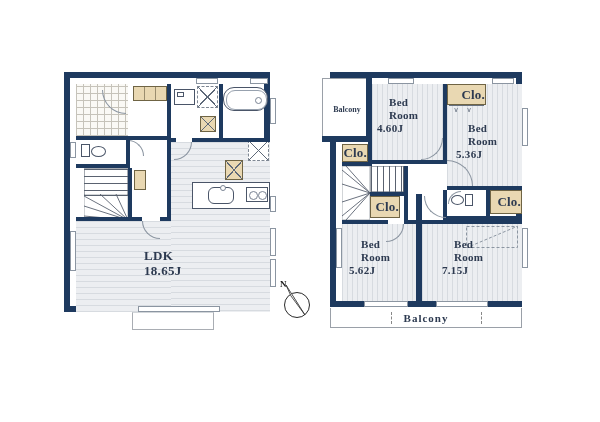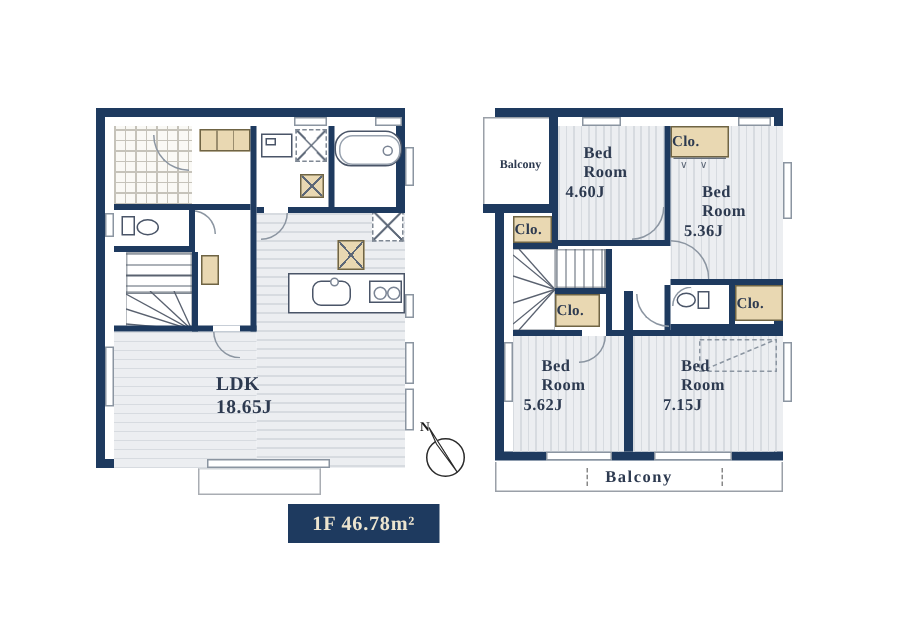--- a/index.html
+++ b/index.html
@@ -27,22 +27,22 @@
   .arc-tr{border-top:1px solid #8b95a1;border-right:1px solid #8b95a1;border-radius:0 100% 0 0;}
   .arc-bl{border-bottom:1px solid #8b95a1;border-left:1px solid #8b95a1;border-radius:0 0 0 100%;}
   .arc-br{border-bottom:1px solid #8b95a1;border-right:1px solid #8b95a1;border-radius:0 0 100% 0;}
   .treadsH{position:absolute;background-color:#fff;border:1px solid rgba(90,98,112,.55);box-sizing:border-box;
         background-image:repeating-linear-gradient(180deg,#5a6270 0 1px,transparent 1px 7px);}
   .treadsV{position:absolute;background-color:#fff;border:1px solid rgba(90,98,112,.55);box-sizing:border-box;
         background-image:repeating-linear-gradient(90deg,#5a6270 0 1px,transparent 1px 6px);}
   .bedlabel{position:absolute;text-align:left;color:#2d3a50;font-weight:bold;
             font-size:11px;line-height:1.18;letter-spacing:.3px;}
   .bedlabel .nm{display:block;max-width:36px;margin:0 auto;}
-  .clolabel{position:absolute;display:flex;align-items:center;justify-content:flex-start;
-            color:#2d3a50;font-weight:bold;font-size:10px;letter-spacing:.2px;}
+  .clolabel{position:absolute;display:flex;align-items:center;justify-content:flex-end;
+            color:#2d3a50;font-weight:bold;font-size:13px;letter-spacing:.2px;}
   .arealabel{position:absolute;background:#1e3a5f;color:#ece4cf;font-weight:bold;
              font-size:13.5px;text-align:center;letter-spacing:.5px;}
   .balc{position:absolute;background:#fff;border:1px solid #9aa0a8;box-sizing:border-box;
         display:flex;align-items:center;justify-content:center;color:#2d3a50;}
   .hangers{position:absolute;border-top:1px solid #66707e;color:#5d6878;font-size:7px;
            text-align:center;line-height:8px;letter-spacing:8px;overflow:hidden;}
   .drain{position:absolute;border:1px solid #7a8494;border-radius:50%;background:#fff;}
 </style>
 </head>
 <body>
@@ -128,21 +128,20 @@
 
   <div class="abs" style="left:132px;top:312px;width:82px;height:18px;border:1px solid #a9adb3;border-top:1px solid #d2d6da;background:#fff;box-sizing:border-box;"></div>
 
   <svg class="abs" style="left:277px;top:277px;" width="38" height="46">
     <circle cx="20" cy="28" r="12.5" fill="none" stroke="#2a2a2a" stroke-width="1"></circle>
     <polygon points="9,8 20,25 28,38" fill="#1d1d1d"></polygon>
     <polygon points="9,8 14,19 28,38" fill="#ffffff" stroke="#2a2a2a" stroke-width="0.8"></polygon>
     <text x="3" y="10" font-size="9" font-weight="bold" fill="#1a1a1a">N</text>
   </svg>
 
-  <div class="arealabel" style="left:192px;top:336px;width:101px;height:26px;line-height:26px;">1F 46.78m²</div>
 
   <div class="floor" style="left:330px;top:72px;width:192px;height:235px;">
 
     <div class="stripeV" style="left:36px;top:6px;width:71px;height:76px;"></div>
     <div class="stripeV" style="left:111px;top:6px;width:75px;height:102px;"></div>
     <div class="stripeV" style="left:6px;top:146px;width:74px;height:77px;"></div>
     <div class="stripeV" style="left:86px;top:146px;width:100px;height:77px;"></div>
 
     <div class="balc" style="left:-14px;top:0;width:50px;height:62px;font-size:8px;font-weight:bold;">
       <span>Balcony</span>

